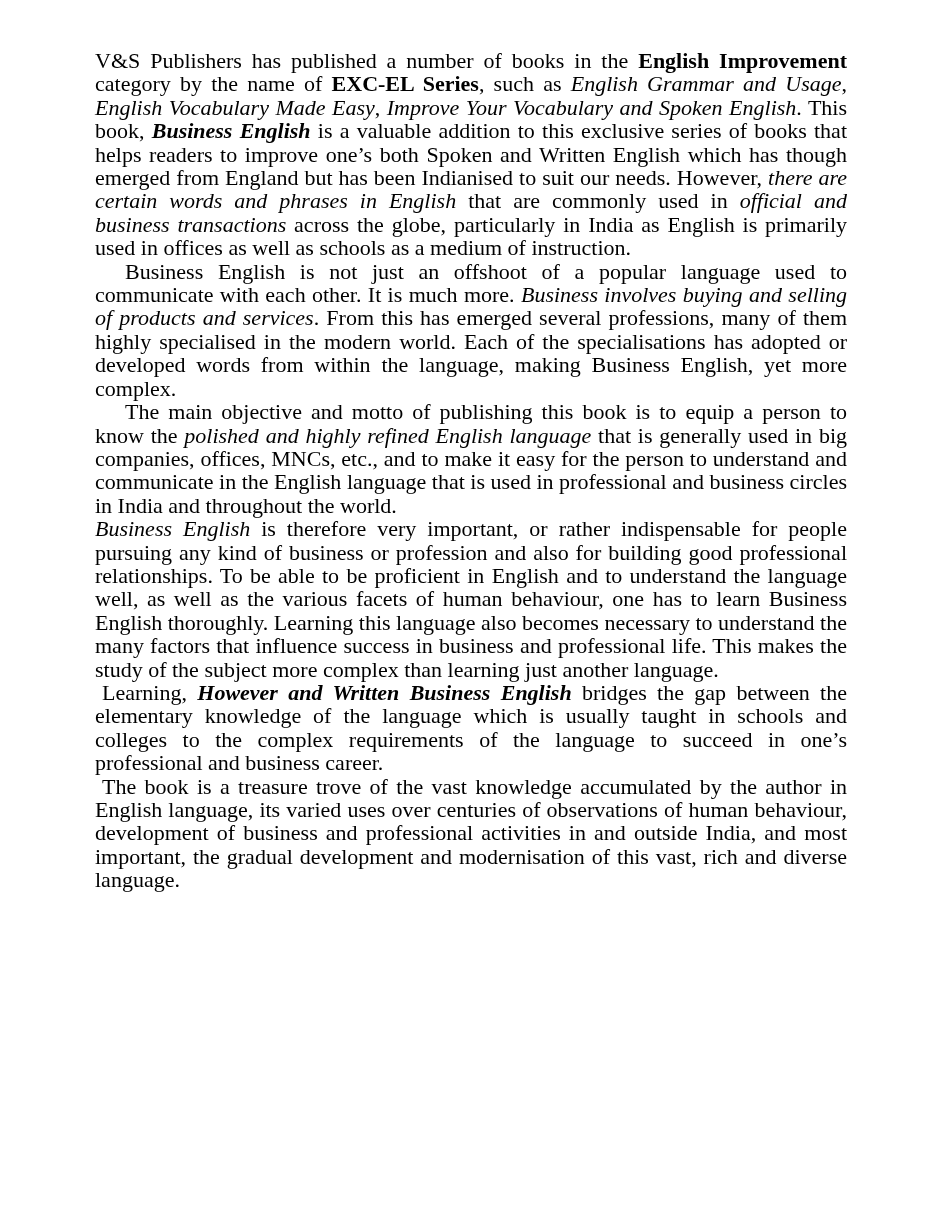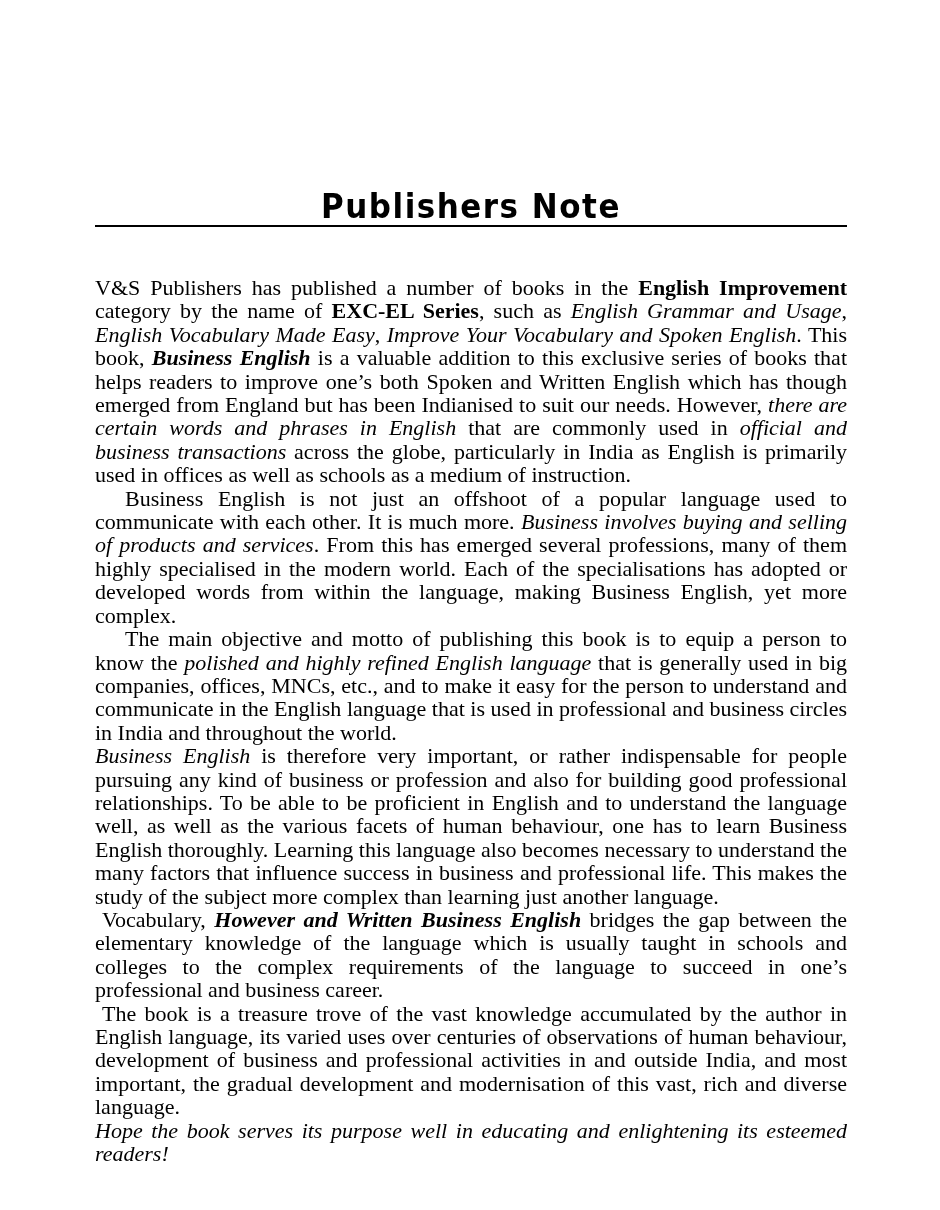--- a/index.html
+++ b/index.html
@@ -59,28 +59,24 @@
   span.b  { font-weight: bold; }
   span.i  { font-style: italic; }
   span.bi { font-weight: bold; font-style: italic; }
 </style>
 </head>
 <body>
 
 <div class="page">
   <div class="content">
 
-    <div class="title-wrap">
-      <h1 class="title-text">Publishers Note</h1>
-    </div>
 
     <div class="body-text-block">
         <p class="para"><span>V&amp;S Publishers has published a number of books in the </span><span class="b">English Improvement</span><span> category by the name of </span><span class="b">EXC-EL Series</span><span>, such as </span><span class="i">English Grammar and Usage</span><span>, </span><span class="i">English Vocabulary Made Easy</span><span>, </span><span class="i">Improve Your Vocabulary and Spoken English</span><span>. This book, </span><span class="bi">Business English</span><span> is a valuable addition to this exclusive series of books that helps readers to improve one’s both Spoken and Written English which has though emerged from England but has been Indianised to suit our needs. However, </span><span class="i">there are certain words and phrases in English</span><span> that are commonly used in </span><span class="i">official and business transactions</span><span> across the globe, particularly in India as English is primarily used in offices as well as schools as a medium of instruction.</span></p>
         <p class="para indent-md"><span>Business English is not just an offshoot of a popular language used to communicate with each other. It is much more. </span><span class="i">Business involves buying and selling of products and services</span><span>. From this has emerged several professions, many of them highly specialised in the modern world. Each of the specialisations has adopted or developed words from within the language, making Business English, yet more complex.</span></p>
         <p class="para indent-md"><span>The main objective and motto of publishing this book is to equip a person to know the </span><span class="i">polished and highly refined English language</span><span> that is generally used in big companies, offices, MNCs, etc., and to make it easy for the person to understand and communicate in the English language that is used in professional and business circles in India and throughout the world.</span></p>
         <p class="para"><span class="i">Business English</span><span> is therefore very important, or rather indispensable for people pursuing any kind of business or profession and also for building good professional relationships. To be able to be proficient in English and to understand the language well, as well as the various facets of human behaviour, one has to learn Business English thoroughly. Learning this language also becomes necessary to understand the many factors that influence success in business and professional life. This makes the study of the subject more complex than learning just another language.</span></p>
-        <p class="para indent-sm"><span>Vocabulary, </span><span class="bi">However and Written Business English</span><span> bridges the gap between the elementary knowledge of the language which is usually taught in schools and colleges to the complex requirements of the language to succeed in one’s professional and business career.</span></p>
+        <p class="para indent-sm"><span>Learning, </span><span class="bi">However and Written Business English</span><span> bridges the gap between the elementary knowledge of the language which is usually taught in schools and colleges to the complex requirements of the language to succeed in one’s professional and business career.</span></p>
         <p class="para indent-sm"><span>The book is a treasure trove of the vast knowledge accumulated by the author in English language, its varied uses over centuries of observations of human behaviour, development of business and professional activities in and outside India, and most important, the gradual development and modernisation of this vast, rich and diverse language.</span></p>
-        <p class="para"><span class="i">Hope the book serves its purpose well in educating and enlightening its esteemed readers!</span></p>
       </div>
 
   </div>
 </div>
 
 </body></html>

